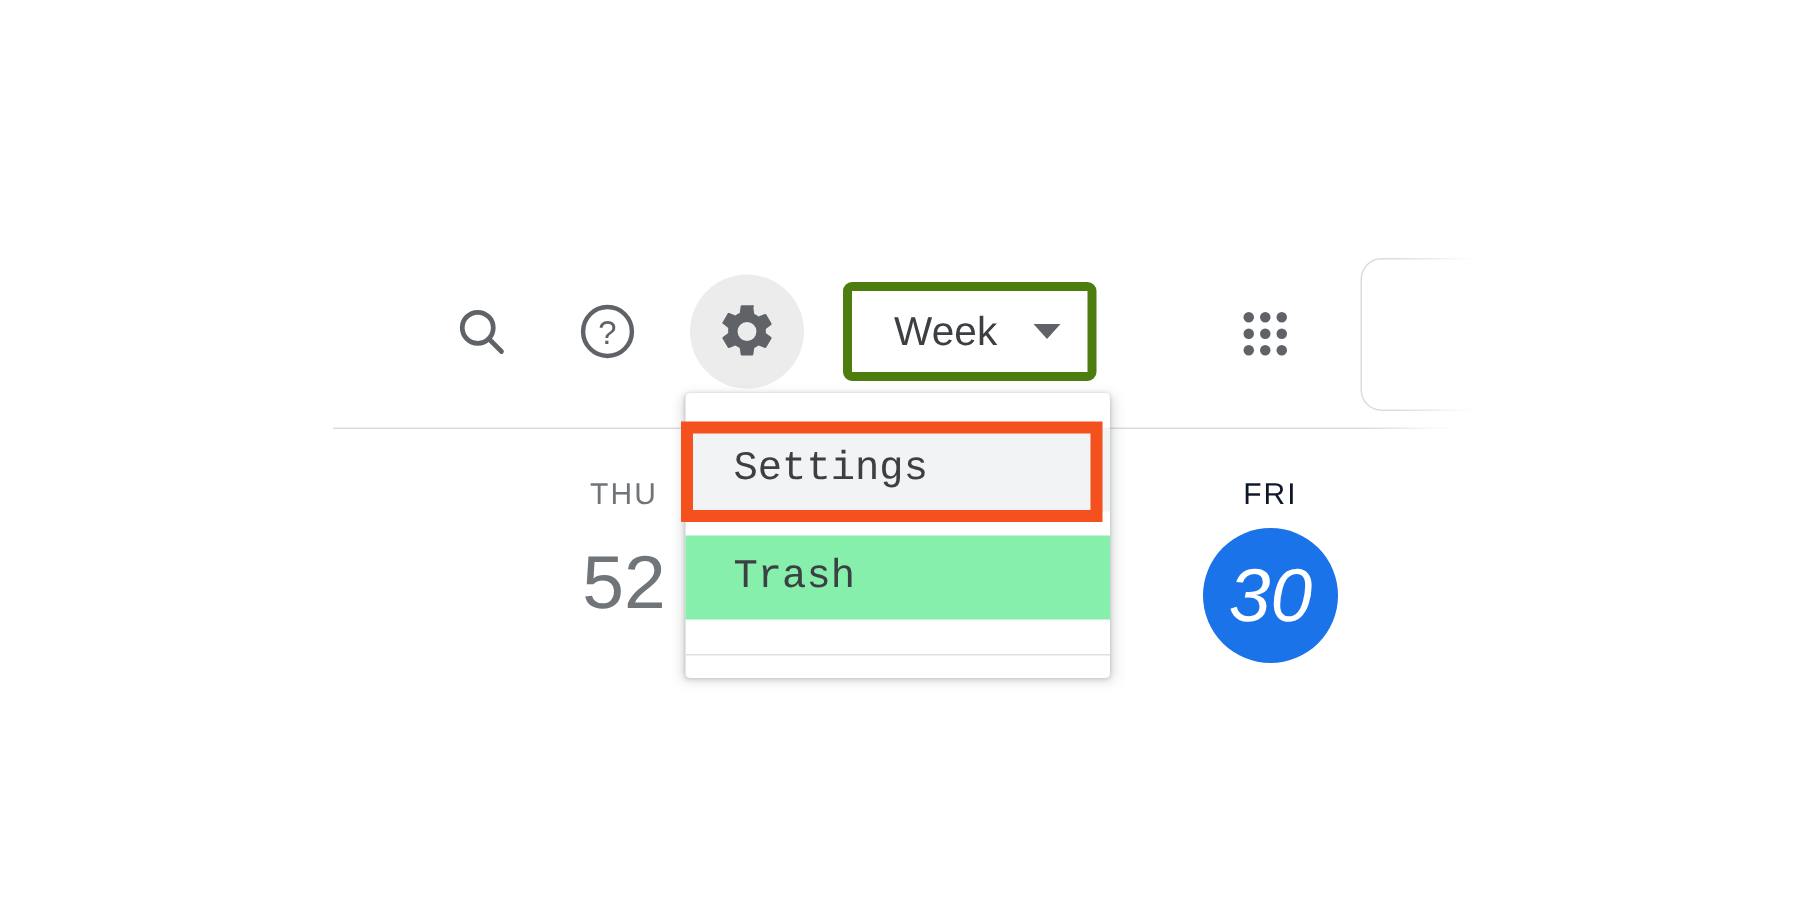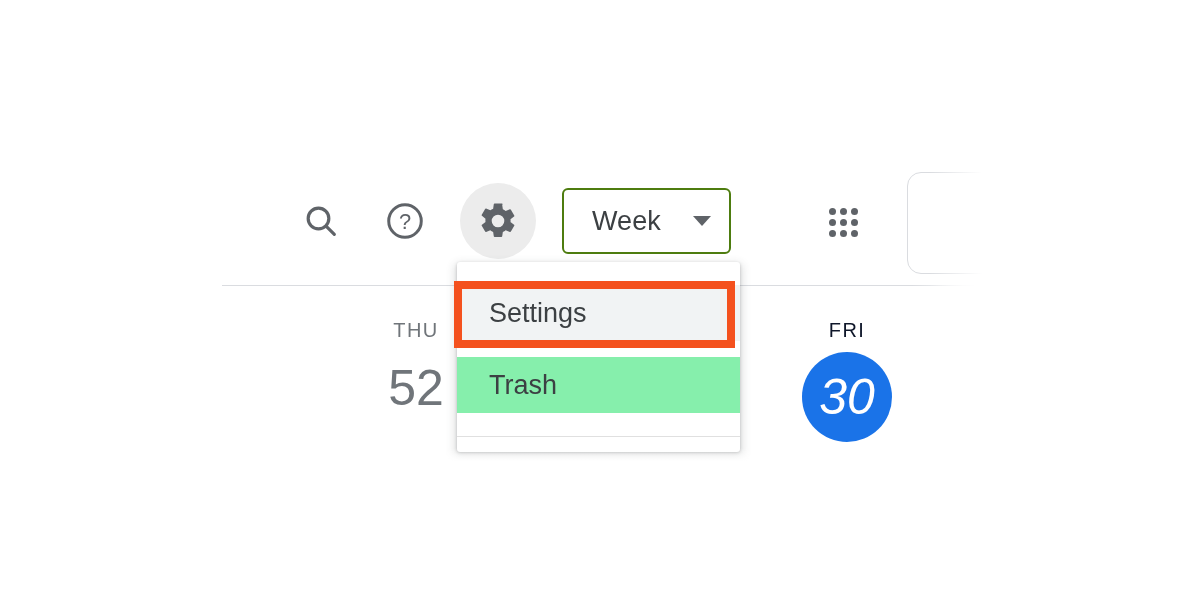--- a/index.html
+++ b/index.html
@@ -86,21 +86,21 @@
     background: #5f6368;
   }
 
   
   .week-btn {
     position: absolute;
     left: 562px;
     top: 188px;
     width: 169px;
     height: 66px;
-    border: 2px solid #4d7c0f;
+    border: 6px solid #4d7c0f;
     border-radius: 6px;
     background: #ffffff;
     display: flex;
     align-items: center;
     box-sizing: border-box;
     padding: 0 18px 0 28px;
   }
   .week-label {
     font-size: 27px;
     color: #3c4043;
@@ -206,20 +206,21 @@
     position: absolute;
     left: 0;
     width: 283px;
     height: 56px;
     display: flex;
     align-items: center;
     box-sizing: border-box;
     padding-left: 32px;
     font-size: 27px;
     color: #3c4043;
+    font-family: Liberation Mono, monospace;
   }
   .menu-item.settings { top: 23px; background: #f1f3f4; }
   .menu-item.trash    { top: 95px; background: #86efac; }
 
   .menu-sep {
     position: absolute;
     left: 0;
     top: 174px;
     width: 283px;
     height: 1px;

